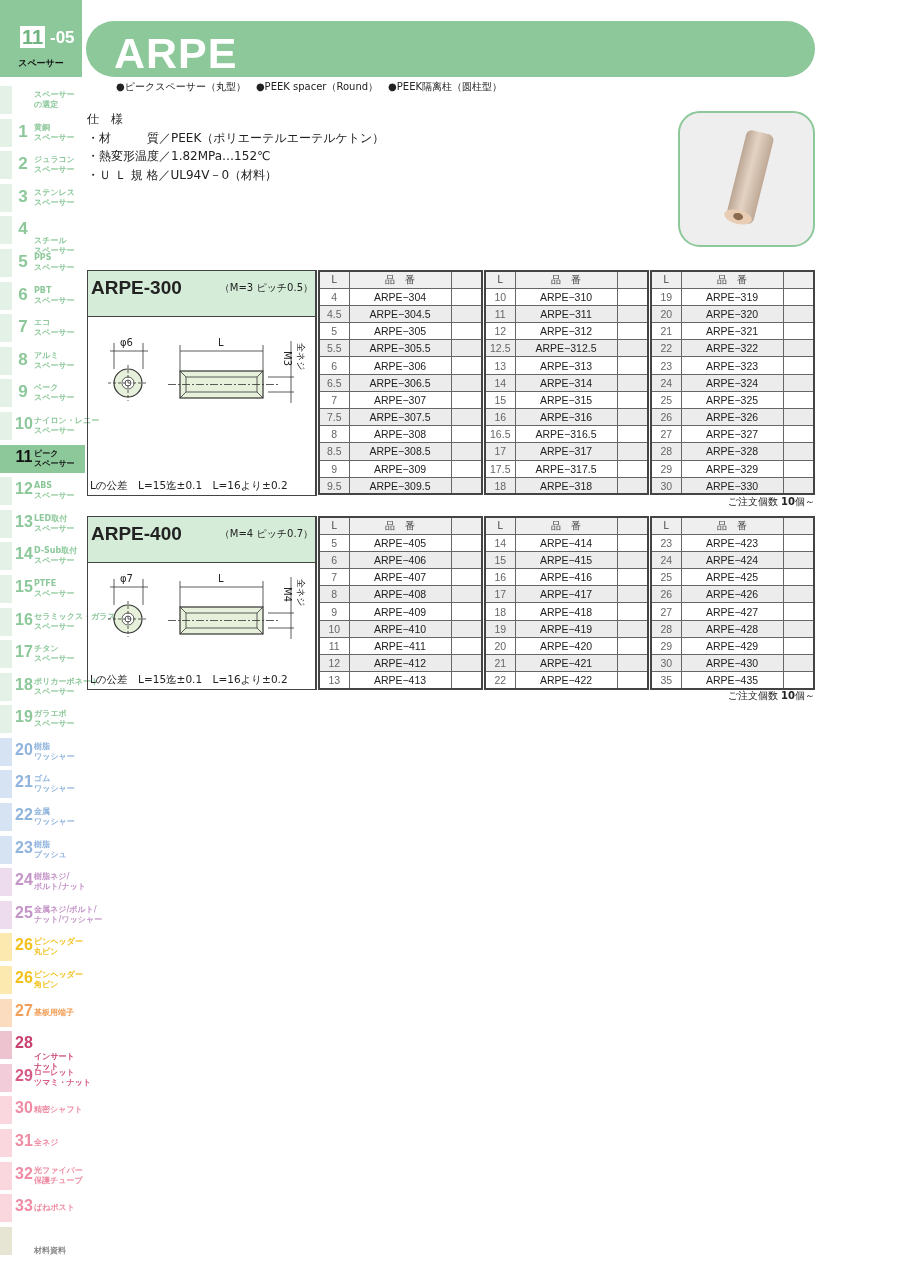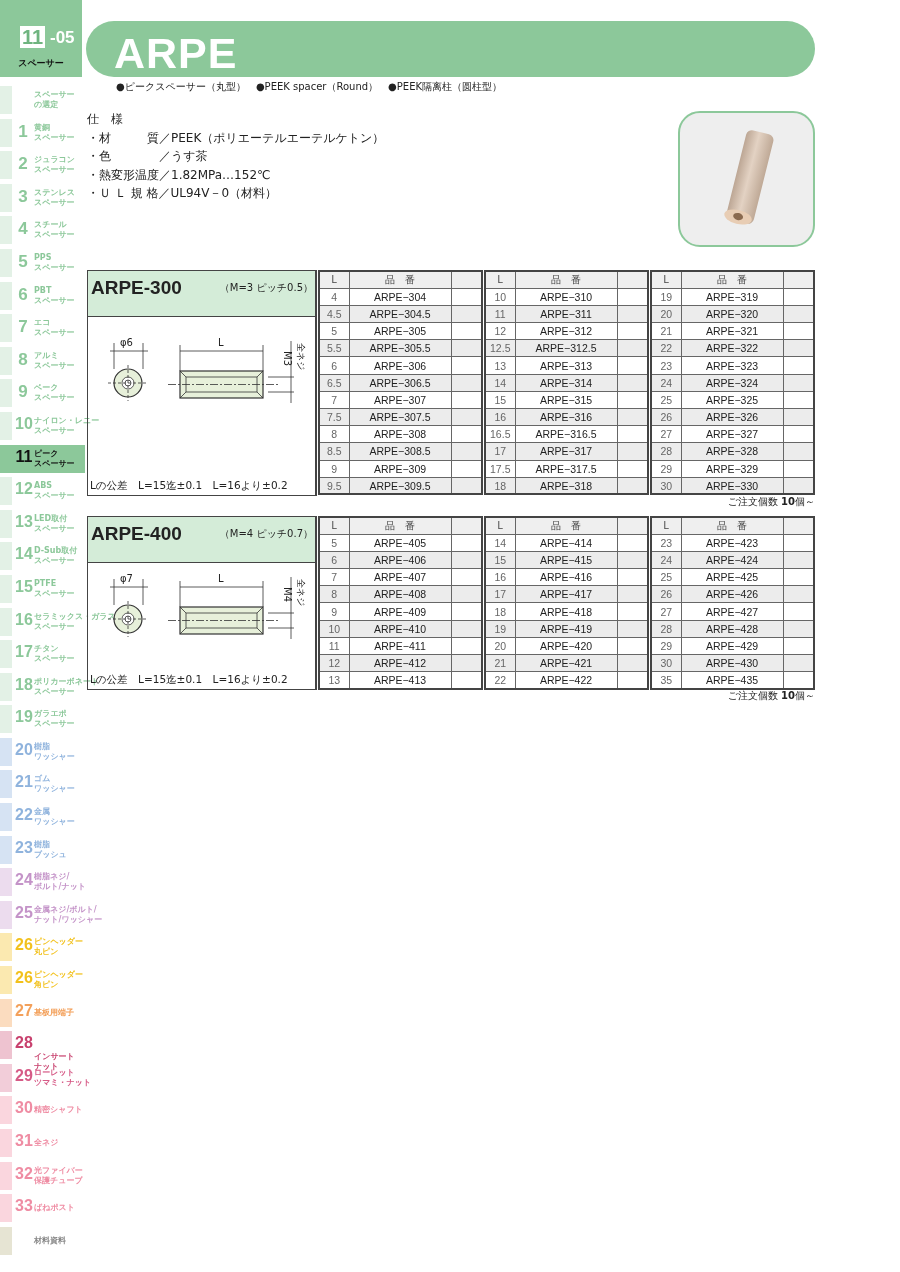--- a/index.html
+++ b/index.html
@@ -64,21 +64,20 @@
   <div class="cat">スペーサー</div>
 </div>
 <div class="title-bar">
   <span>ARPE</span>
 </div>
 <div class="subtitle">●ピークスペーサー（丸型）　●PEEK spacer（Round）　●PEEK隔离柱（圆柱型）</div>
 
 <div class="spec">
   <div>仕　様</div>
   <div>・材　　　質／PEEK（ポリエーテルエーテルケトン）</div>
-  <div>・色　　　　／うす茶</div>
   <div>・熱変形温度／1.82MPa…152℃</div>
   <div>・Ｕ Ｌ 規 格／UL94V－0（材料）</div>
 </div>
 
 <div class="photo">
   <div class="cyl"></div>
   <div class="hole"></div>
 </div>
 
 <div class="sidebar" id="sidebar">
@@ -102,21 +101,21 @@
     </div>
     <div class="sb-item">
       <span class="tab" style="background: rgb(227, 241, 230);"></span>
       <span class="n" style="color: rgb(140, 200, 154);">3</span>
       <span class="lbl" style="color: rgb(140, 200, 154);">ステンレス
 スペーサー</span>
     </div>
     <div class="sb-item">
       <span class="tab" style="background: rgb(227, 241, 230);"></span>
       <span class="n" style="color: rgb(140, 200, 154);">4</span>
-      <span class="lbl" style="color: rgb(140, 200, 154);">スチール
+      <span class="lbl" style="color: rgb(140, 200, 154); margin-top: 16px;">スチール
 スペーサー</span>
     </div>
     <div class="sb-item">
       <span class="tab" style="background: rgb(227, 241, 230);"></span>
       <span class="n" style="color: rgb(140, 200, 154);">5</span>
       <span class="lbl" style="color: rgb(140, 200, 154);">PPS
 スペーサー</span>
     </div>
     <div class="sb-item">
       <span class="tab" style="background: rgb(227, 241, 230);"></span>
@@ -284,21 +283,21 @@
 保護チューブ</span>
     </div>
     <div class="sb-item">
       <span class="tab" style="background: rgb(250, 214, 222);"></span>
       <span class="n n2" style="color: rgb(239, 140, 163);">33</span>
       <span class="lbl" style="color: rgb(239, 140, 163); top: 9px;">ばねポスト</span>
     </div>
     <div class="sb-item">
       <span class="tab" style="background: rgb(230, 228, 211);"></span>
       <span class="n" style="color: rgb(136, 136, 136);"></span>
-      <span class="lbl" style="color: rgb(136, 136, 136); left: 34px; top: 9px; text-align: center;">材料資料</span>
+      <span class="lbl" style="color: rgb(136, 136, 136); left: 34px; top: 19px; text-align: center;">材料資料</span>
     </div>
   </div>
 
 <div class="block" id="block0" style="top:270px; height:225px;">
     <div class="left" style="height:225.6px">
       <div class="hdr">
         <span class="model">ARPE-300</span>
         <span class="pitch">（M=3 ピッチ0.5）</span>
       </div>
       <svg class="draw" width="228" height="165.6" style="top:50px">

